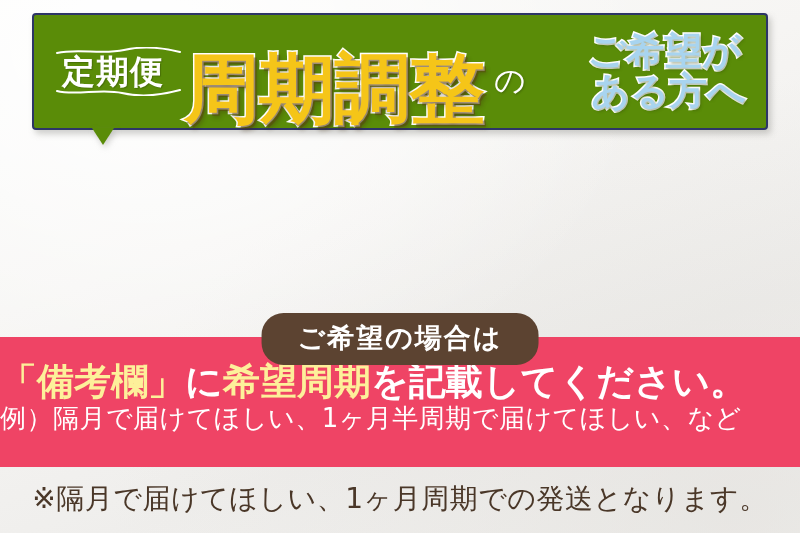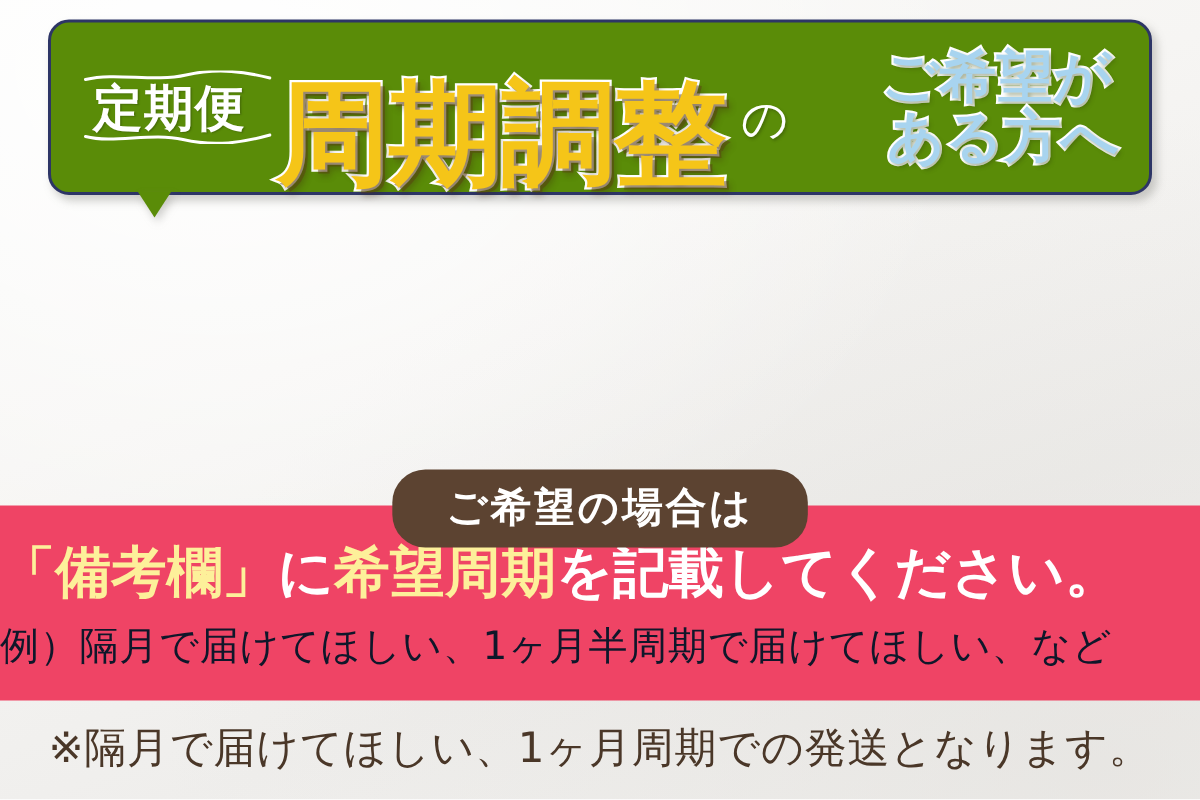--- a/index.html
+++ b/index.html
@@ -34,21 +34,21 @@
 
   
   .header-bubble {
     position: absolute;
     left: 32px;
     top: 13px;
     width: 736px;
     height: 117px;
     background: #5a8c08;
     border: 2px solid #2d3566;
-    border-radius: 14px;
+    border-radius: 4px;
     box-sizing: border-box;
     box-shadow: 3px 4px 6px rgba(120,120,115,.35);
     padding-left: 24px;
   }
   .bubble-tail {
     position: absolute;
     left: 92px;
     top: 128px;
     width: 0;
     height: 0;
@@ -197,25 +197,25 @@
     font-weight: 700;
     line-height: 1.12;
     color: #ffffff;
     letter-spacing: 0px;
     white-space: nowrap;
   }
   .band-main .y { color: #fdf09a; }
   .band-sub {
     position: absolute;
     left: 0;
-    top: 76px;
+    top: 64px;
     width: 664px;
     text-align: center;
     font-size: 26px;
-    color: #0f172a;
+    color: #ffffff;
     letter-spacing: .5px;
     white-space: nowrap;
   }
 
   
   .footer-note {
     position: absolute;
     left: 0;
     top: 480px;
     width: 800px;

